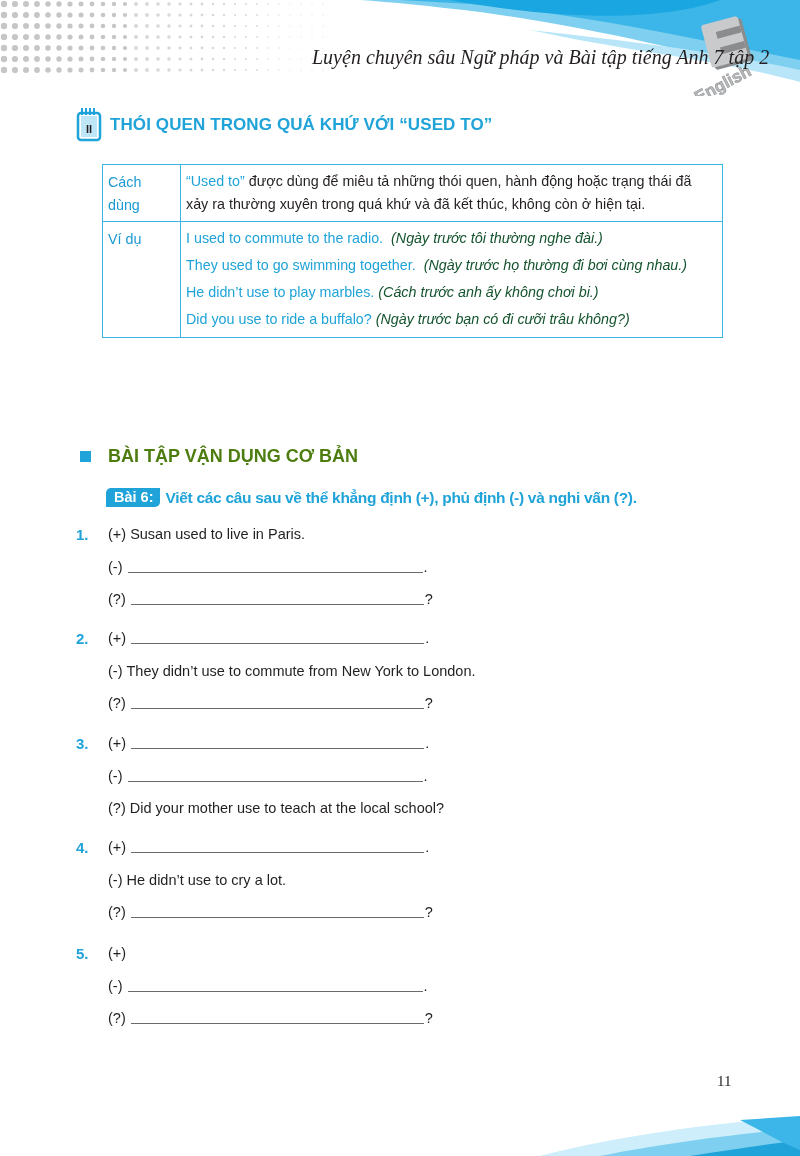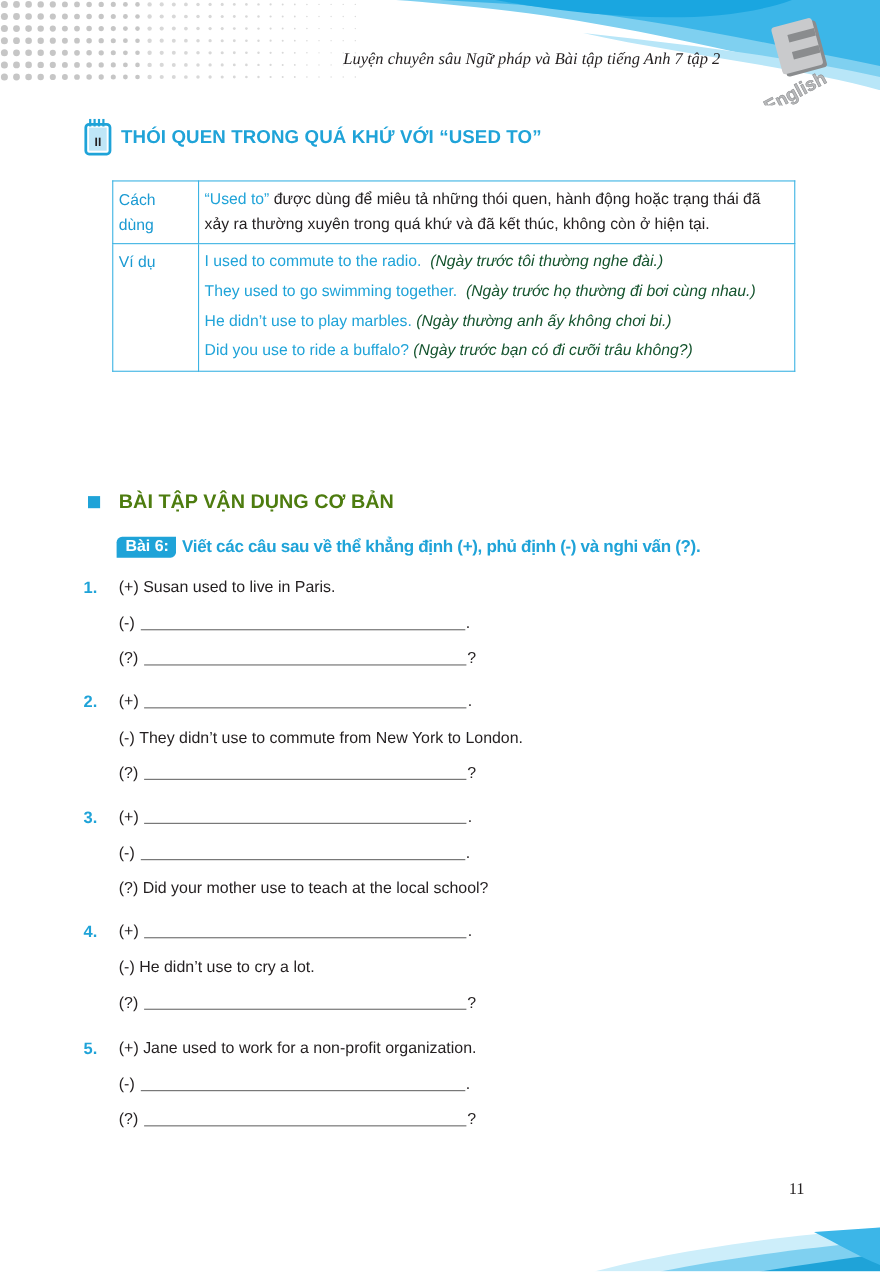--- a/index.html
+++ b/index.html
@@ -5,21 +5,21 @@
   * { box-sizing: border-box; margin: 0; padding: 0; }
   html, body { width: 800px; height: 1156px; background: #ffffff; overflow: hidden; }
   body { position: relative; font-family: "Liberation Sans", "DejaVu Sans", sans-serif; color: #231f20; }
 
   .dots { position: absolute; left: 0; top: 0; width: 330px; height: 80px; }
   .top-wave { position: absolute; right: 0; top: 0; width: 440px; height: 82px; }
   .bottom-wave { position: absolute; right: 0; bottom: 0; width: 260px; height: 46px; }
 
   .running-header {
     position: absolute; left: 312px; top: 46px;
-    font-family: "Liberation Serif", serif; font-style: italic; font-size: 15px; color: #231f20; text-align: right;
+    font-family: "Liberation Serif", serif; font-style: italic; font-size: 20px; color: #231f20; text-align: right;
   }
   .english-logo { position: absolute; left: 682px; top: 14px; width: 96px; height: 82px; }
 
   .section-head { position: absolute; left: 76px; top: 108px; display: flex; align-items: center; }
   .section-icon { width: 28px; height: 34px; }
   .section-title {
     margin-left: 6px; font-size: 17px; font-weight: bold; color: #1fa3d8; letter-spacing: 0.1px;
   }
 
   table.grammar {
@@ -318,21 +318,21 @@
     </td>
     <td class="content">
       <span class="hl">“Used to”</span><span class="vn"> được dùng để miêu tả những thói quen, hành động hoặc trạng thái đã xảy ra thường xuyên trong quá khứ và đã kết thúc, không còn ở hiện tại.</span>
     </td>
   </tr>
   <tr>
     <td class="label">Ví dụ</td>
     <td class="content" style="padding-top:3px;">
       <div class="ex-line"><span class="ex-en">I used to commute to the radio.</span>&nbsp;&nbsp;<span class="ex-vn">(Ngày trước tôi thường nghe đài.)</span></div>
       <div class="ex-line"><span class="ex-en">They used to go swimming together.</span>&nbsp;&nbsp;<span class="ex-vn">(Ngày trước họ thường đi bơi cùng nhau.)</span></div>
-      <div class="ex-line"><span class="ex-en">He didn’t use to play marbles.</span> <span class="ex-vn">(Ngày thường anh ấy không chơi bi.)</span></div>
+      <div class="ex-line"><span class="ex-en">He didn’t use to play marbles.</span> <span class="ex-vn">(Cách trước anh ấy không chơi bi.)</span></div>
       <div class="ex-line"><span class="ex-en">Did you use to ride a buffalo?</span> <span class="ex-vn">(Ngày trước bạn có đi cưỡi trâu không?)</span></div>
     </td>
   </tr>
 </tbody>
   </table>
 
 <div class="bt-head">
   <span class="bt-square"></span>
   <span class="bt-title">BÀI TẬP VẬN DỤNG CƠ BẢN</span>
 </div>
@@ -417,21 +417,20 @@
           <span class="blank w2"></span>
           <span class="punct">?</span>
         </div>
       </div>
     </div>
     <div class="ex-item" style="top: 945px;">
       <span class="ex-num">5.</span>
       <div class="ex-lines">
         <div class="line">
           <span>(+)</span>
-          <span style="margin-left: 4px;">Jane used to work for a non-profit organization.</span>
         </div>
         <div class="line">
           <span>(-)</span>
           <span class="blank w1"></span>
           <span class="punct">.</span>
         </div>
         <div class="line">
           <span>(?)</span>
           <span class="blank w2"></span>
           <span class="punct">?</span>

